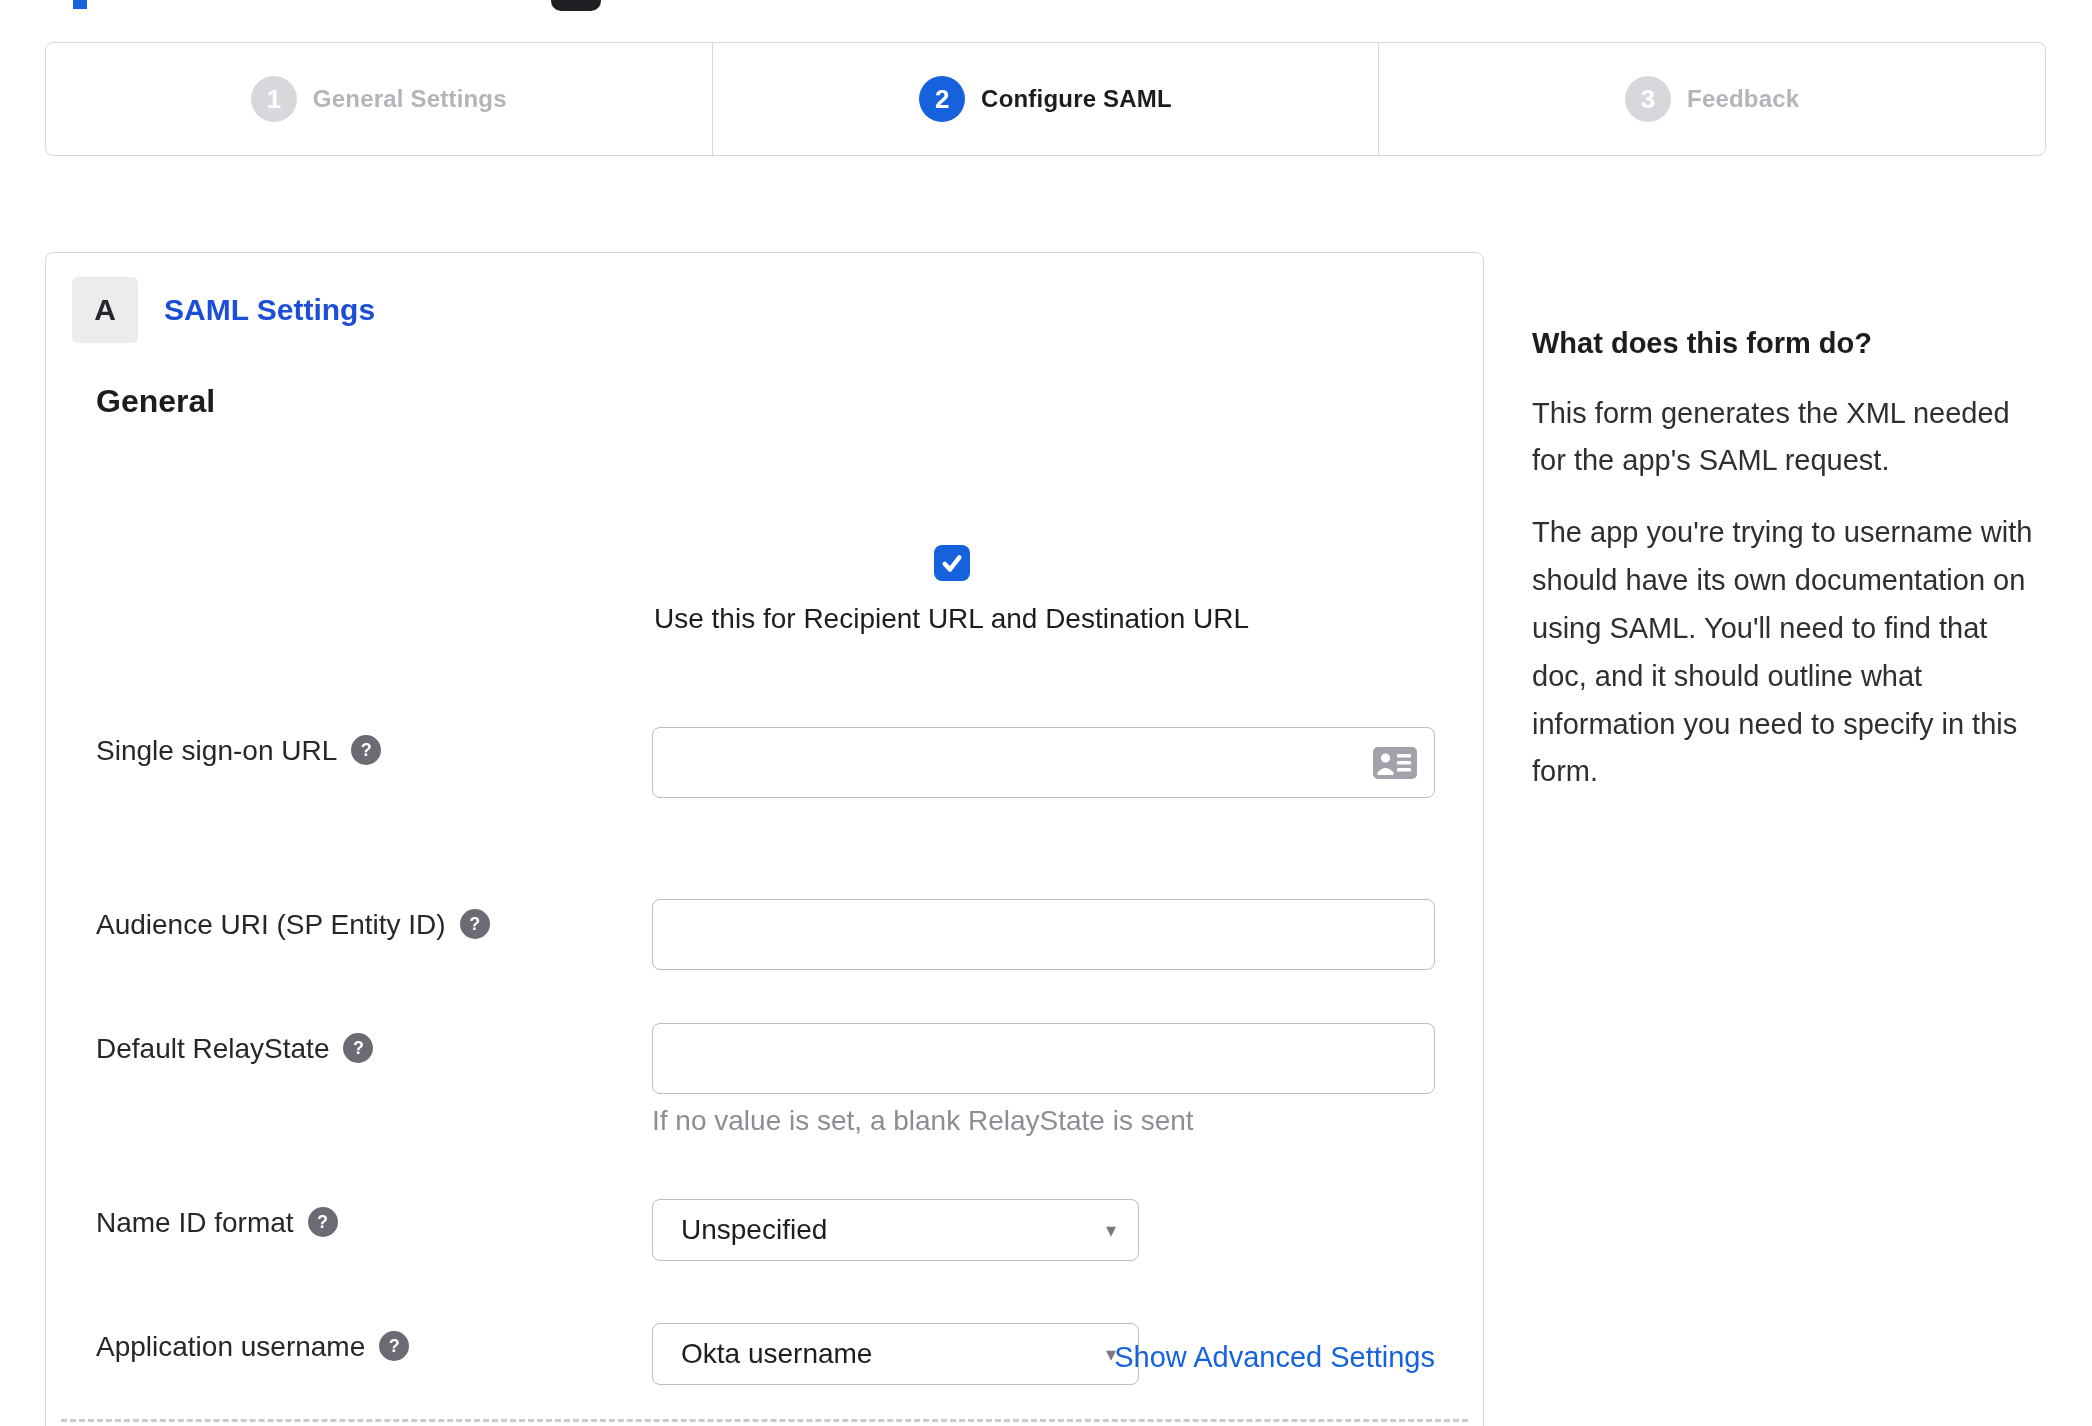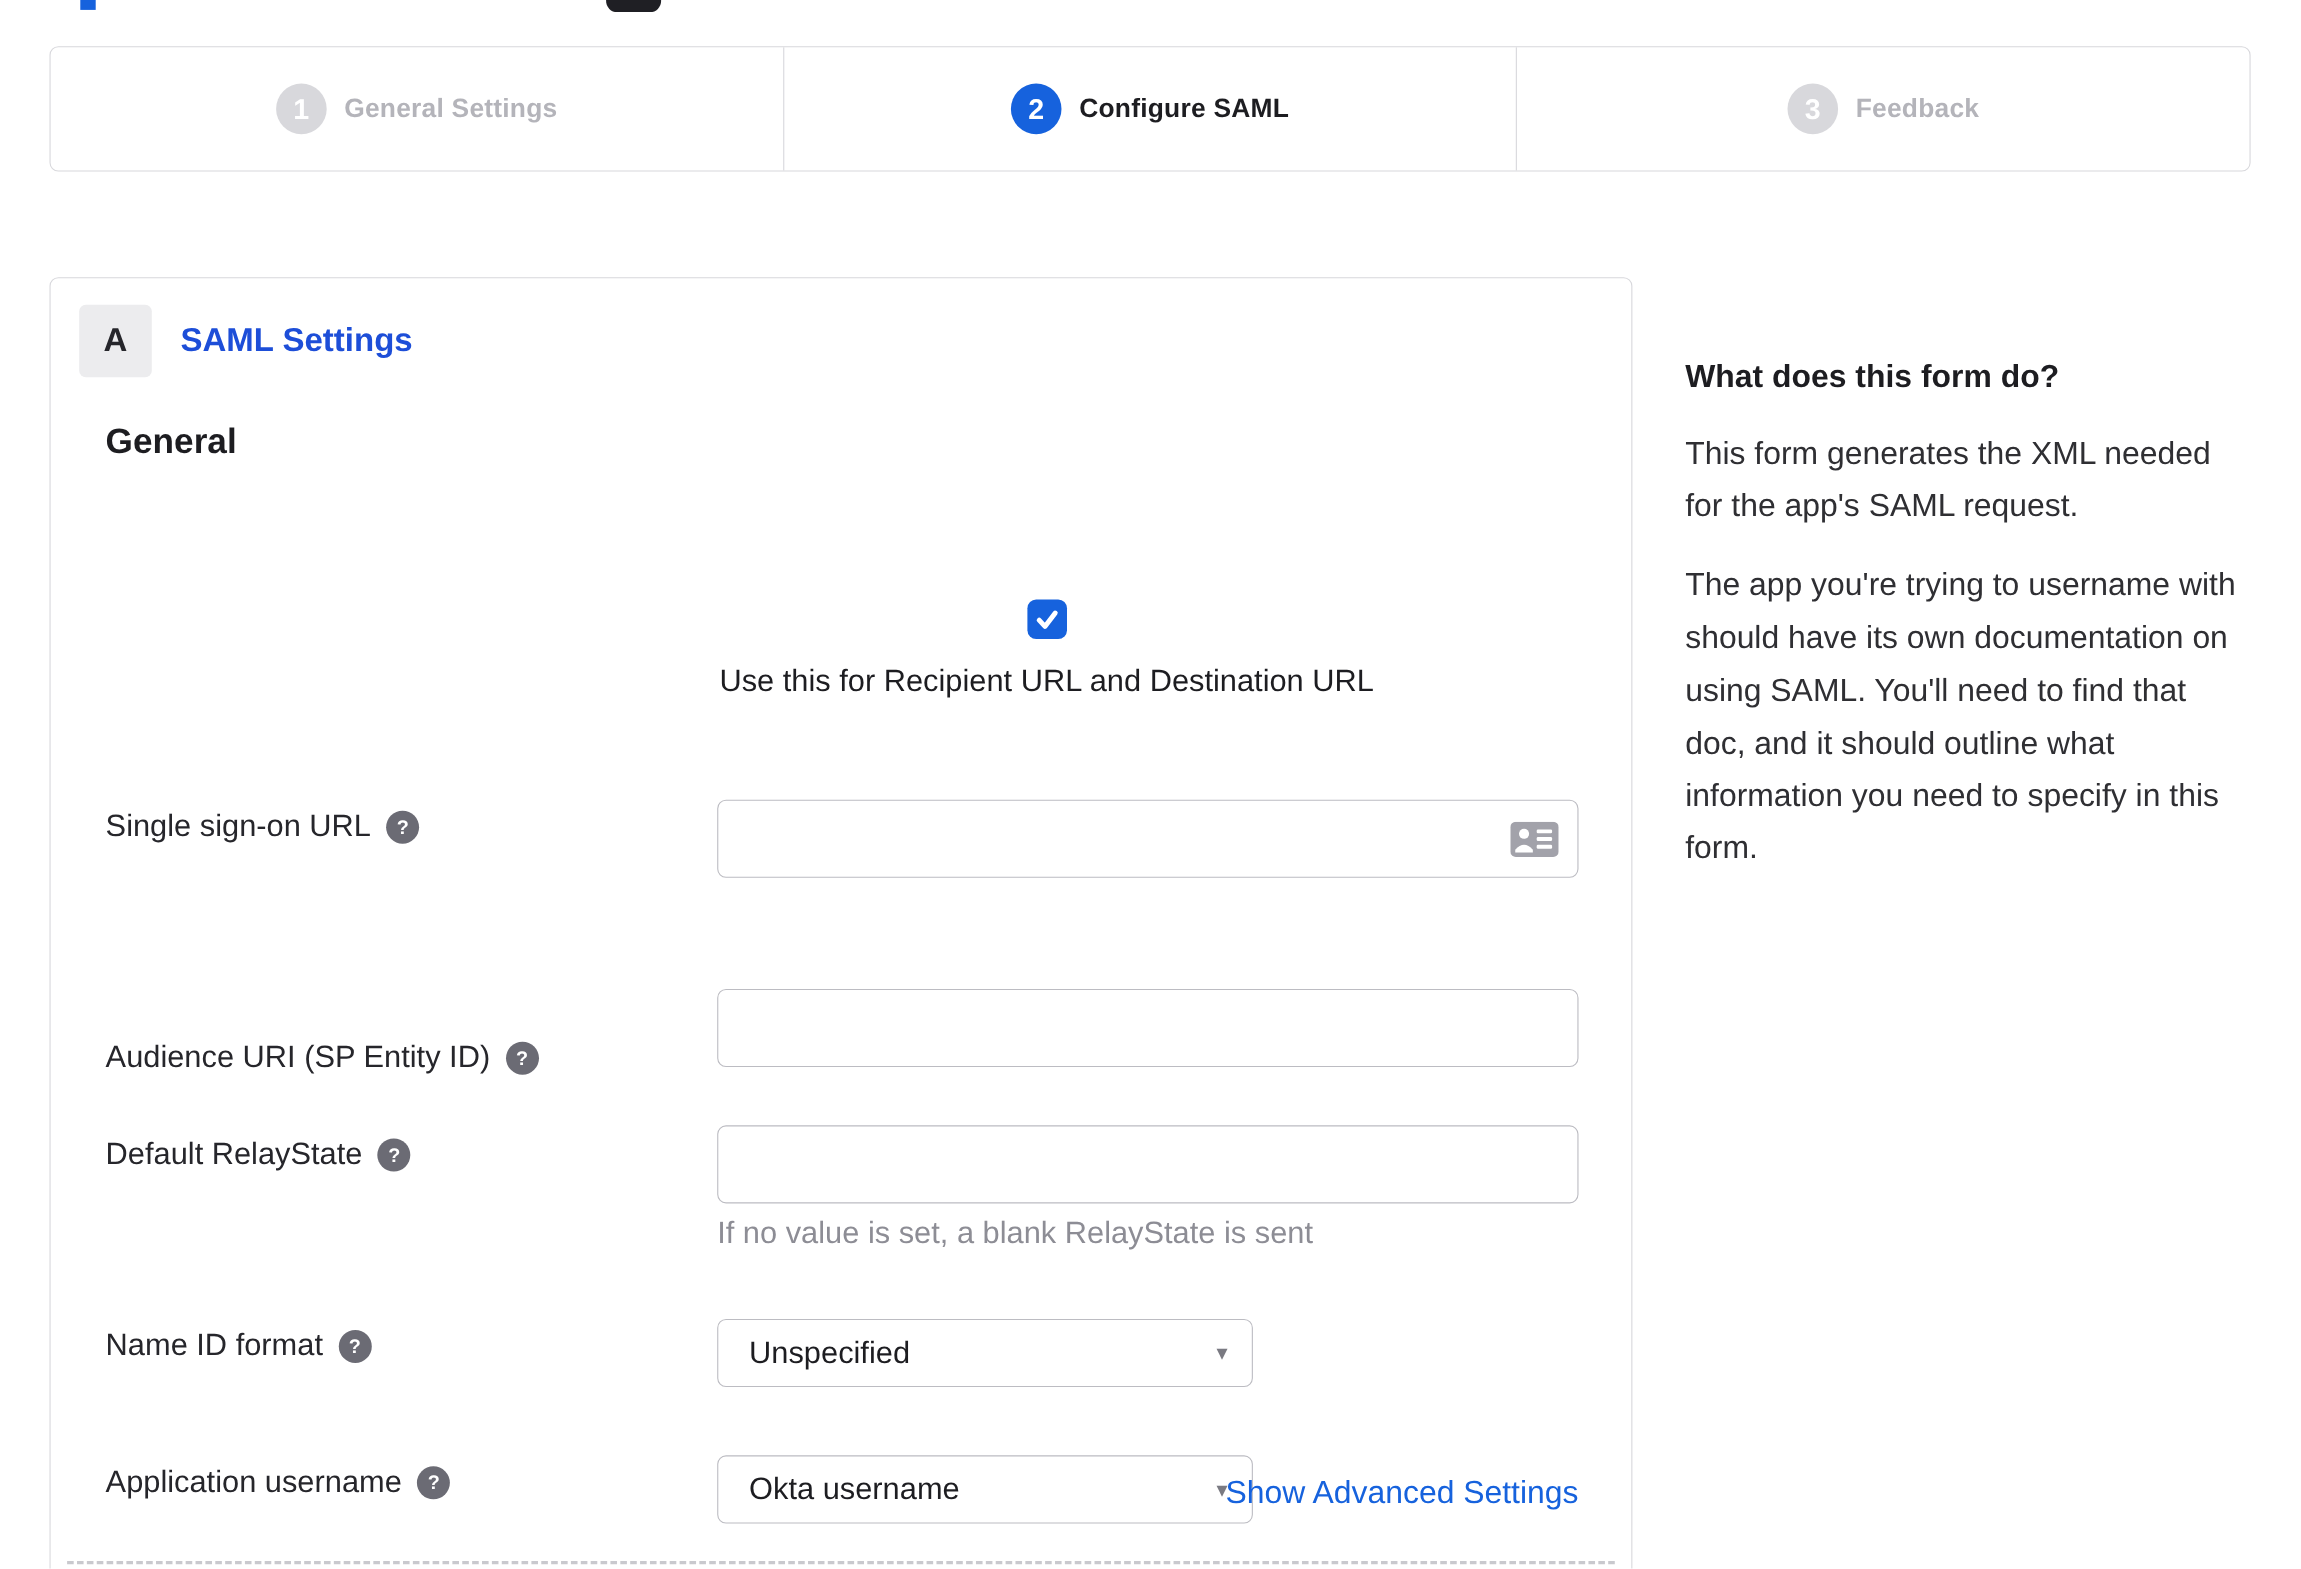--- a/index.html
+++ b/index.html
@@ -23,21 +23,21 @@
 
   
   .panel { position:absolute; left:45px; top:252px; width:1439px; height:1210px;
            background:#fff; border:1px solid #d8d8dc; border-radius:8px; }
   .badge-a { position:absolute; left:26px; top:24px; width:66px; height:66px; background:#ececee;
              border-radius:6px; display:flex; align-items:center; justify-content:center;
              font-size:30px; font-weight:bold; color:#26262b; }
   .panel-title { position:absolute; left:118px; top:40px; font-size:30px; font-weight:bold; color:#1d4ed8; }
   .section-title { position:absolute; left:50px; top:130px; font-size:32px; font-weight:bold; color:#1d1d21; }
 
-  .field-label { position:absolute; left:50px; font-size:28px; color:#26262b; display:flex; align-items:flex-end; gap:14px; }
+  .field-label { position:absolute; left:50px; font-size:28px; color:#26262b; display:flex; align-items:flex-start; gap:14px; }
   .help-icon { width:30px; height:30px; border-radius:50%; background:#6b6b74; color:#fff;
                font-size:18px; font-weight:bold; display:inline-flex; align-items:center; justify-content:center; cursor:pointer; }
 
   .text-input { position:absolute; left:606px; width:783px; height:71px; border:1px solid #bcbcc2;
                 border-radius:8px; background:#fff; font-size:28px; padding:0 70px 0 24px;
                 font-family:"Liberation Sans", sans-serif; color:#26262b; }
   .input-wrap { position:absolute; left:606px; width:783px; height:71px; }
   .input-wrap .text-input { left:0; top:0; width:100%; height:100%; position:absolute; }
   .card-icon { position:absolute; right:18px; top:50%; transform:translateY(-50%); width:44px; height:32px; cursor:pointer; }
 
@@ -108,21 +108,21 @@
 
   <div class="checkbox-row" style="top:292px;flex-direction:column;">
     <div class="checkbox">
       <svg width="26" height="26" viewBox="0 0 32 32">
         <polyline points="7,17 13.5,24 25,9" fill="none" stroke="#ffffff" stroke-width="5.5" stroke-linecap="round" stroke-linejoin="round"></polyline>
       </svg>
     </div>
     <div class="checkbox-label">Use this for Recipient URL and Destination URL</div>
   </div>
 
-  <div class="field-label" style="top:692px;">
+  <div class="field-label" style="top:656px;">
     <span>Audience URI (SP Entity ID)</span>
     <span class="help-icon">?</span>
   </div>
   <input class="text-input" style="top: 646px;" type="text" value="">
 
   <div class="field-label" style="top:780px;">
     <span>Default RelayState</span>
     <span class="help-icon">?</span>
   </div>
   <input class="text-input" style="top: 770px;" type="text" value="">

